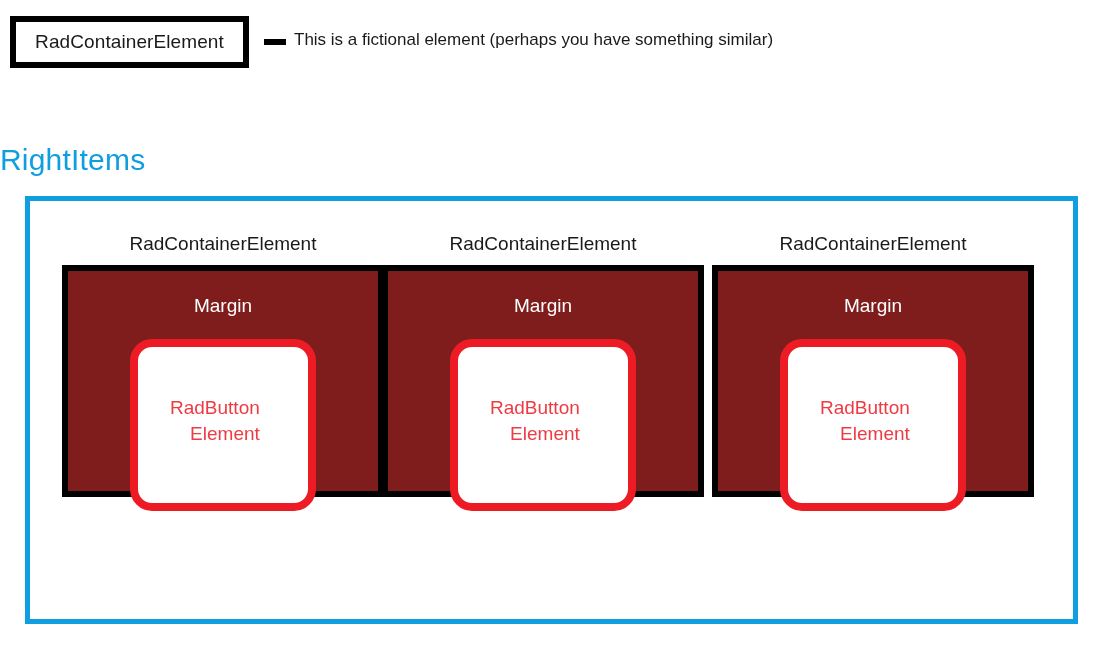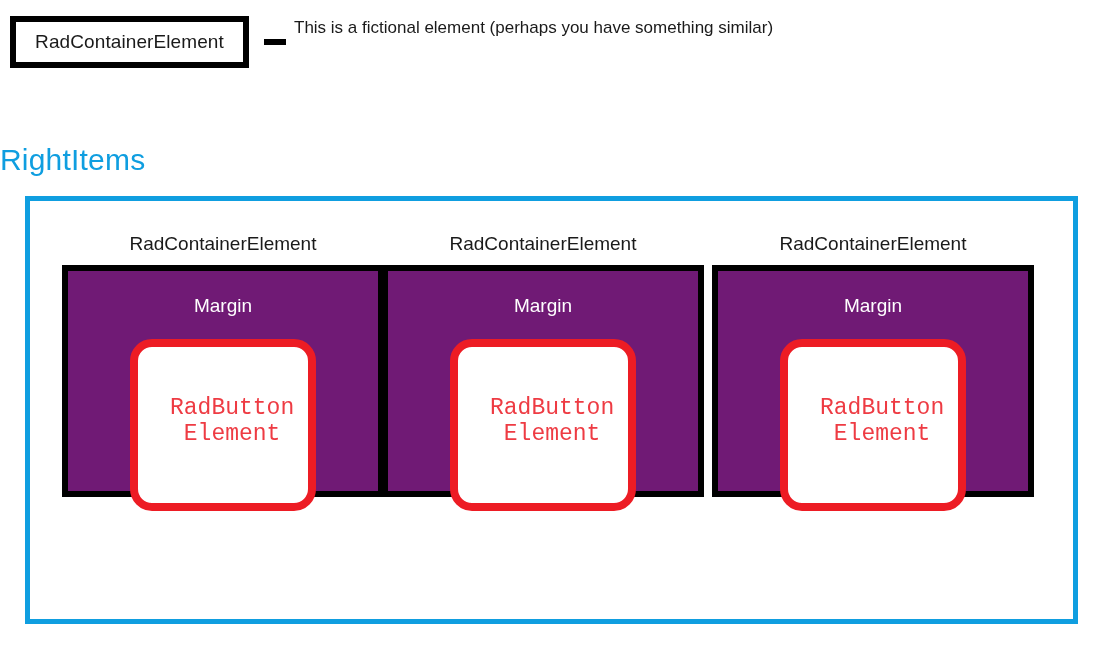--- a/index.html
+++ b/index.html
@@ -46,21 +46,21 @@
     position: absolute;
     left: 264px;
     top: 39px;
     width: 22px;
     height: 6px;
     background: #000000;
   }
   #legend-note {
     position: absolute;
     left: 294px;
-    top: 18px;
+    top: 30px;
     font-size: 17px;
     color: #1a1a1a;
     white-space: nowrap;
   }
 
   
   #diagram-title {
     position: absolute;
     left: 0;
     top: 143px;
@@ -106,21 +106,21 @@
     text-align: center;
     font-size: 19px;
     color: #1a1a1a;
     white-space: nowrap;
   }
 
   .margin-box {
     position: relative;
     width: 100%;
     height: 232px;
-    background: #701a75;
+    background: #7f1d1d;
     border: 6px solid #000000;
     box-sizing: border-box;
   }
   .margin-label {
     position: absolute;
     left: 0;
     top: 24px;
     width: 100%;
     text-align: center;
     font-size: 19px;
@@ -136,26 +136,25 @@
     height: 172px;
     background: #ffffff;
     border: 8px solid #ed1c24;
     border-radius: 22px;
     box-sizing: border-box;
   }
   .rad-button-text {
     position: absolute;
     left: 32px;
     top: 48px;
-    font-size: 23px;
+    font-size: 19px;
     line-height: 26px;
     color: #ee3b43;
-    text-align: center;
+    text-align: right;
     white-space: pre-line;
-    font-family: Liberation Mono, monospace;
   }
 </style>
 </head>
 <body>
 
 <div id="legend-row">
   <div id="legend-box">
     <span id="legend-box-label">RadContainerElement</span>
   </div>
   <span id="legend-dash"></span>

